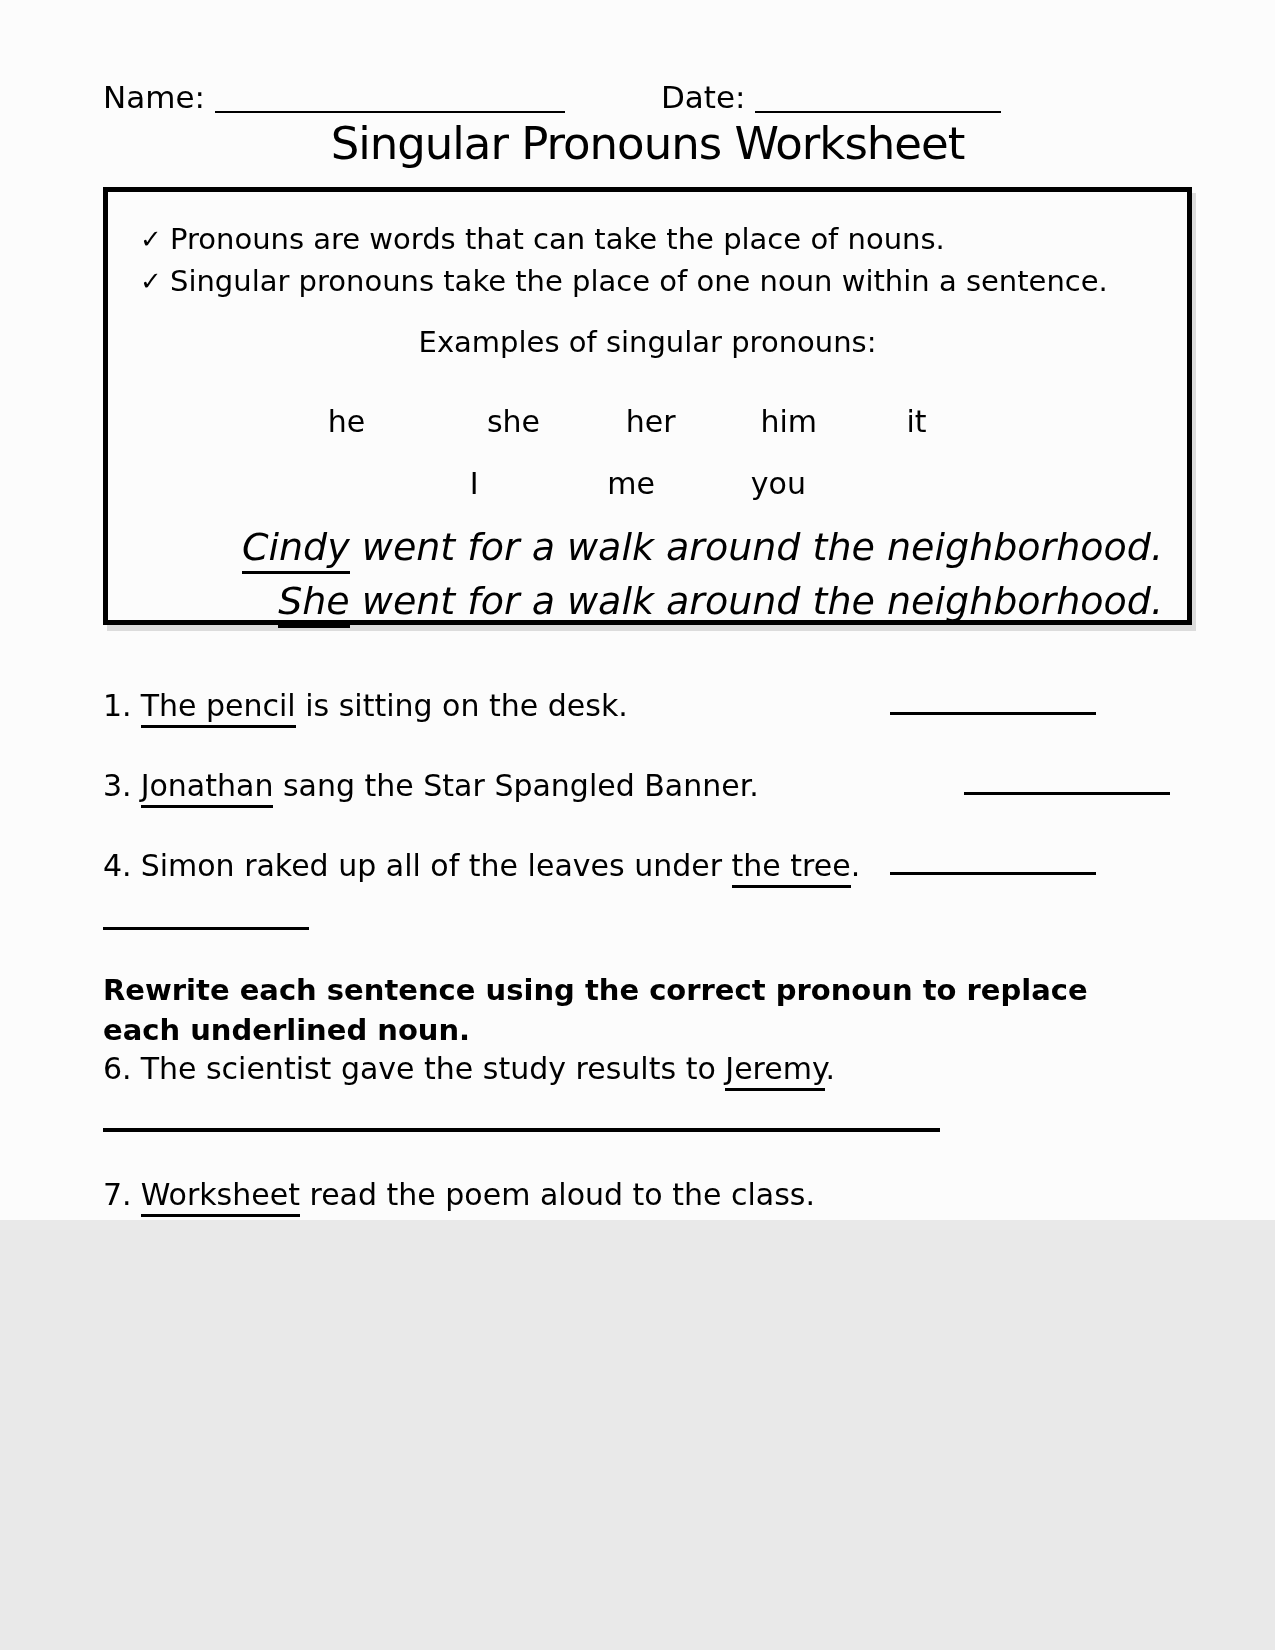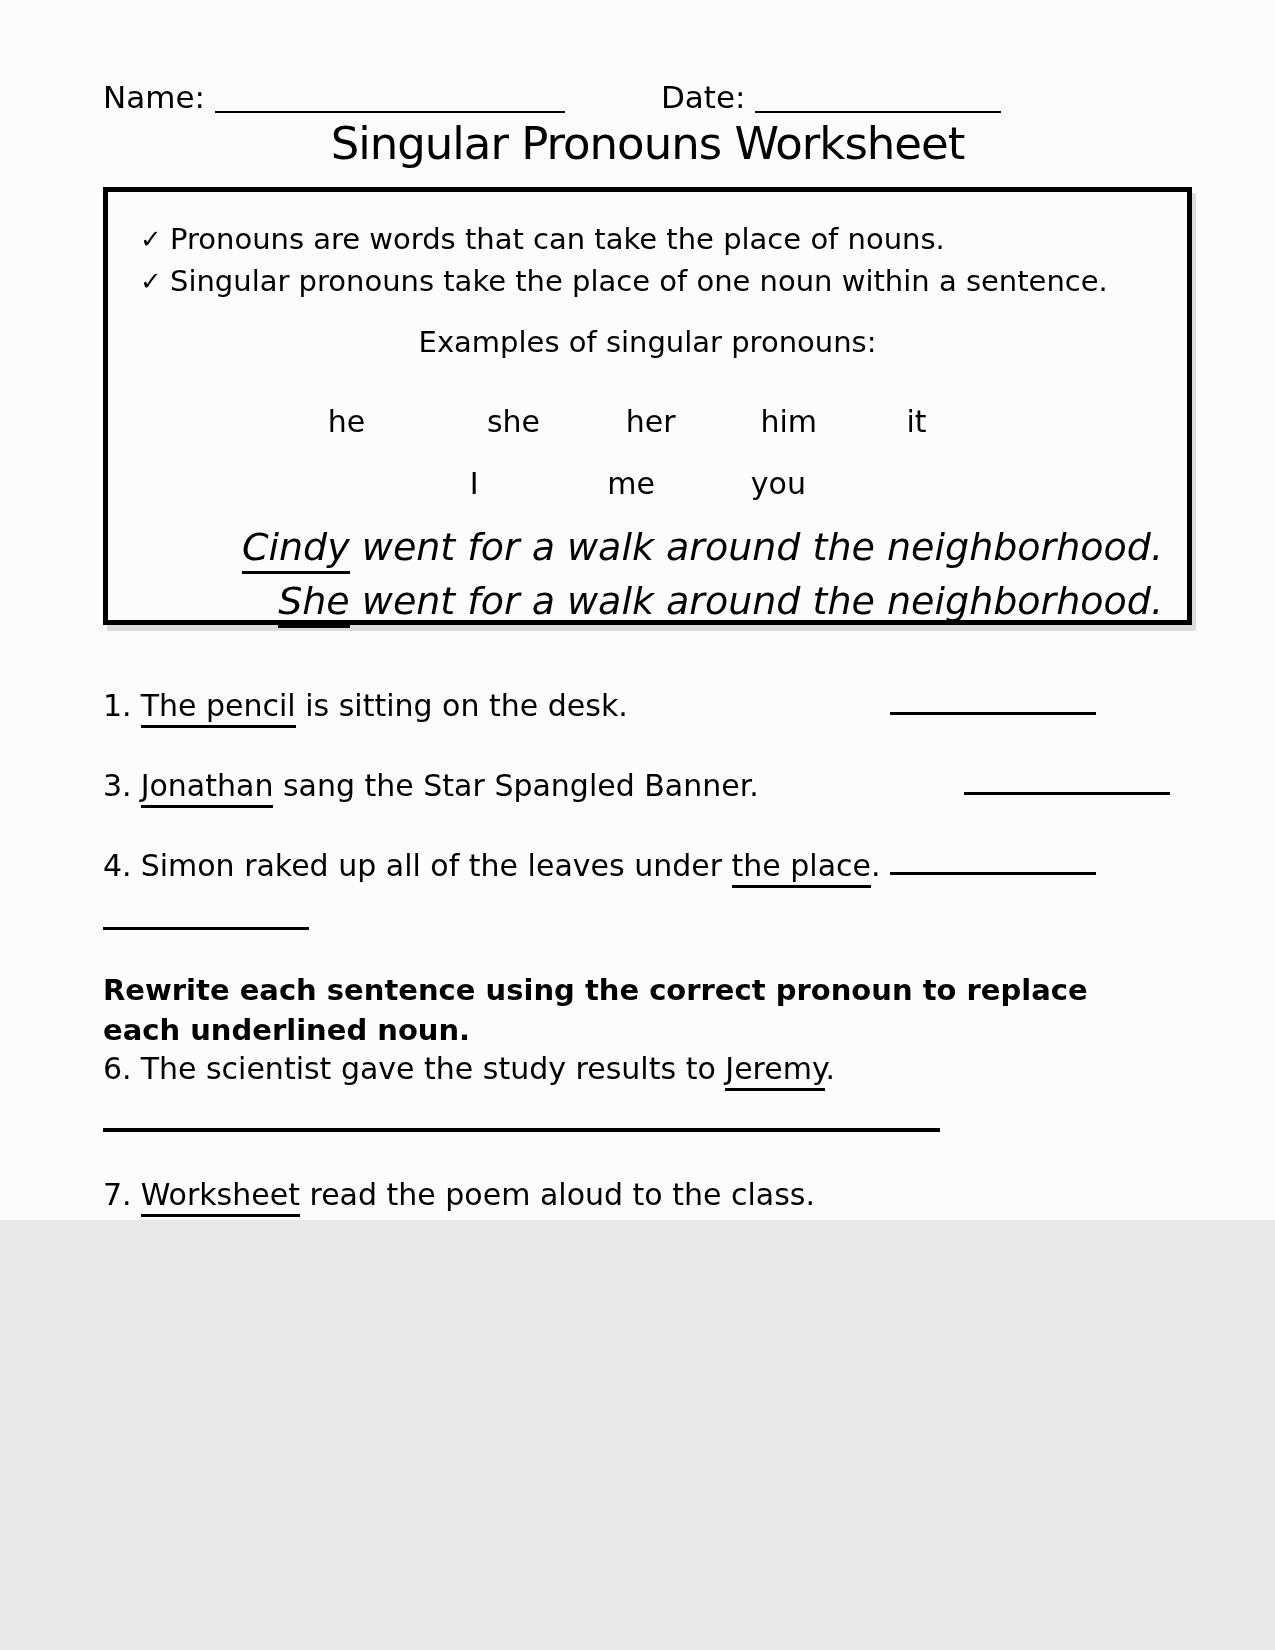--- a/index.html
+++ b/index.html
@@ -204,21 +204,21 @@
 
     <div class="q-row q-gap">
       <div class="q-text">
         <span class="q-number">3.</span><span></span><span class="u">Jonathan</span><span> sang the Star Spangled Banner.</span>
       </div>
       <span class="answer-line end-near"></span>
     </div>
 
     <div class="q-row q-gap">
       <div class="q-text">
-        <span class="q-number">4.</span><span>Simon raked up all of the leaves under </span><span class="u">the place</span><span>.</span>
+        <span class="q-number">4.</span><span>Simon raked up all of the leaves under </span><span class="u">the tree</span><span>.</span>
       </div>
       <span class="answer-line end-far"></span>
     </div>
 
     <div class="q-row q-gap">
       <span class="answer-line end-near"></span>
     </div>
 
     <div class="instruction instruction-2">Rewrite each sentence using the correct pronoun to replace each underlined noun.</div>
 

